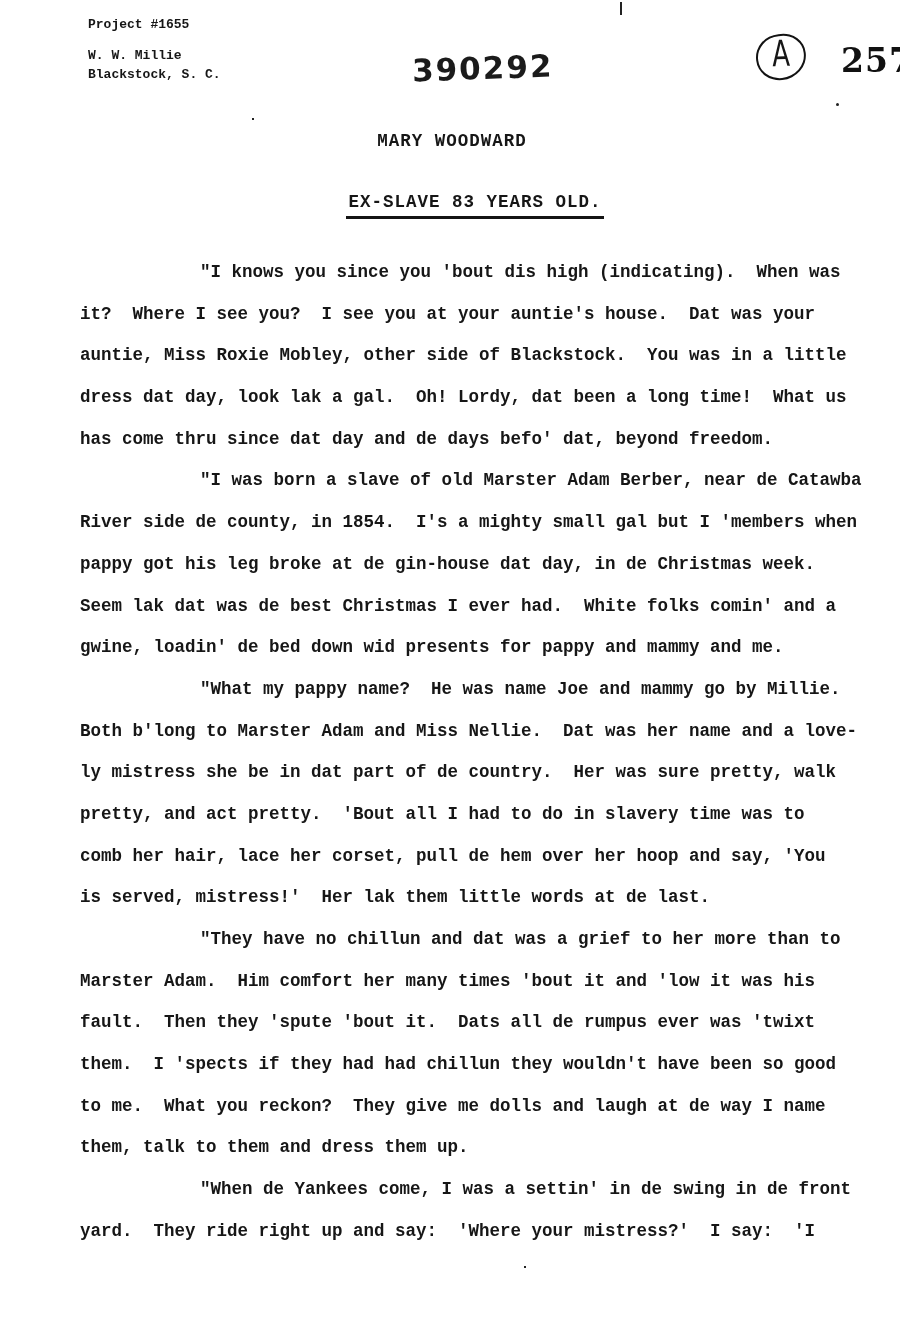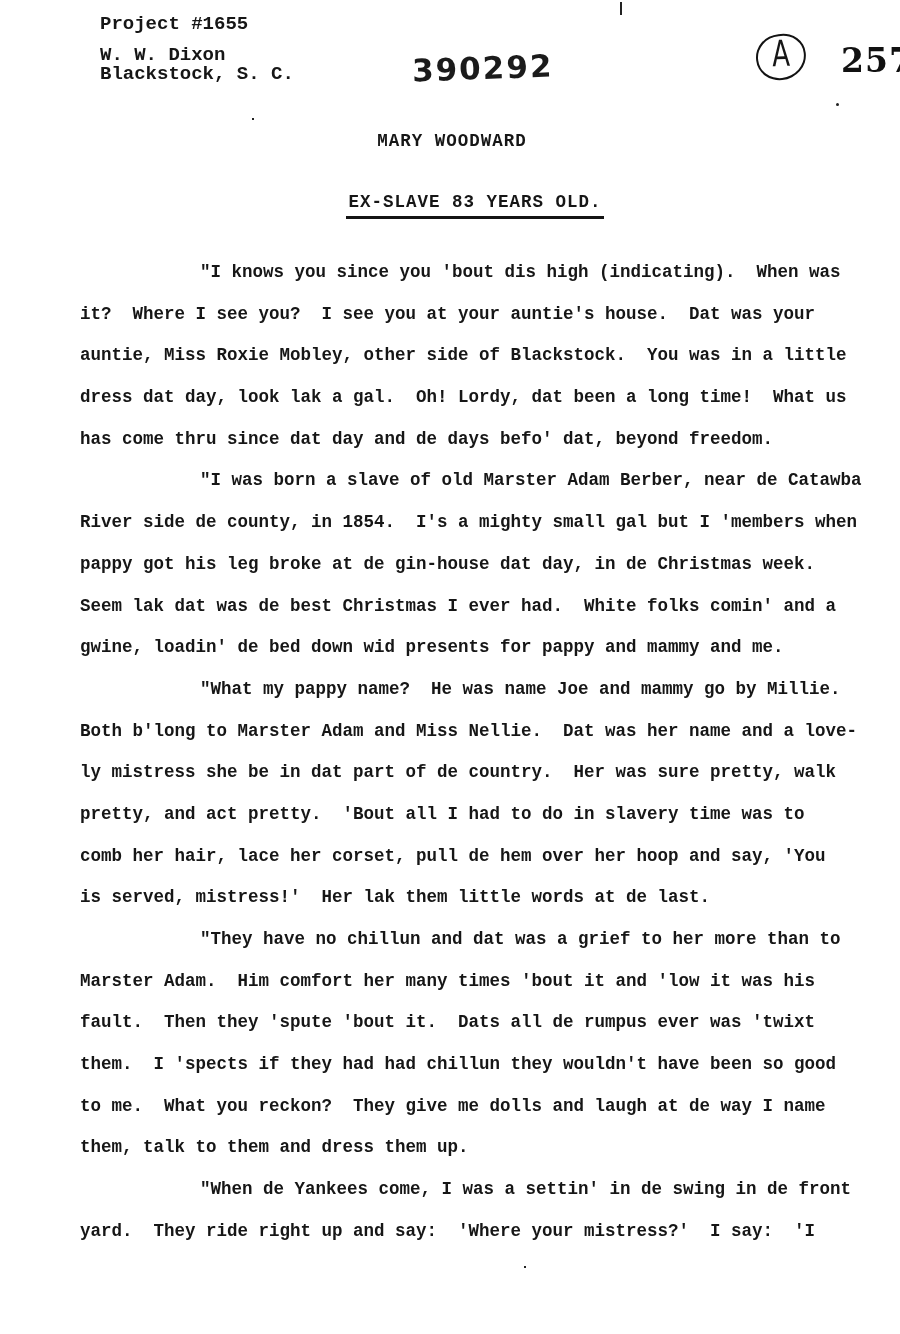--- a/index.html
+++ b/index.html
@@ -9,21 +9,21 @@
     height: 1334px;
     margin: 0 auto;
     background: #ffffff;
     color: #161616;
     font-family: "Liberation Mono", "DejaVu Sans Mono", monospace;
     font-weight: bold;
     overflow: hidden;
   }
   .abs { position: absolute; }
   
-  .hdr { left: 100px; font-size: 19px; line-height: 17px; white-space: pre; }
+  .hdr { left: 88px; font-size: 13px; line-height: 17px; white-space: pre; }
   .h-project  { top: 16px; }
   .h-author   { top: 47px; }
   .h-location { top: 66px; }
   
   .doc-number {
     left: 412px; top: 50px;
     font-family: "DejaVu Sans", sans-serif;
     font-weight: bold;
     font-size: 31px;
     letter-spacing: 2px;
@@ -87,21 +87,21 @@
   .speck-2 { left: 836px; top: 103px; width: 3px; height: 3px; border-radius: 50%; }
   .speck-3 { left: 252px; top: 118px; width: 2px; height: 2px; }
   .speck-4 { left: 524px; top: 1266px; width: 2px; height: 2px; }
 </style>
 </head>
 <body>
 
 <div class="page">
 
   <div class="abs hdr h-project">Project #1655</div>
-  <div class="abs hdr h-author">W. W. Dixon</div>
+  <div class="abs hdr h-author">W. W. Millie</div>
   <div class="abs hdr h-location">Blackstock, S. C.</div>
 
   <div class="abs doc-number">390292</div>
 
   <div class="abs stamp-circle">
     <span class="stamp-letter">A</span>
   </div>
 
   <div class="abs page-number">257</div>
 

